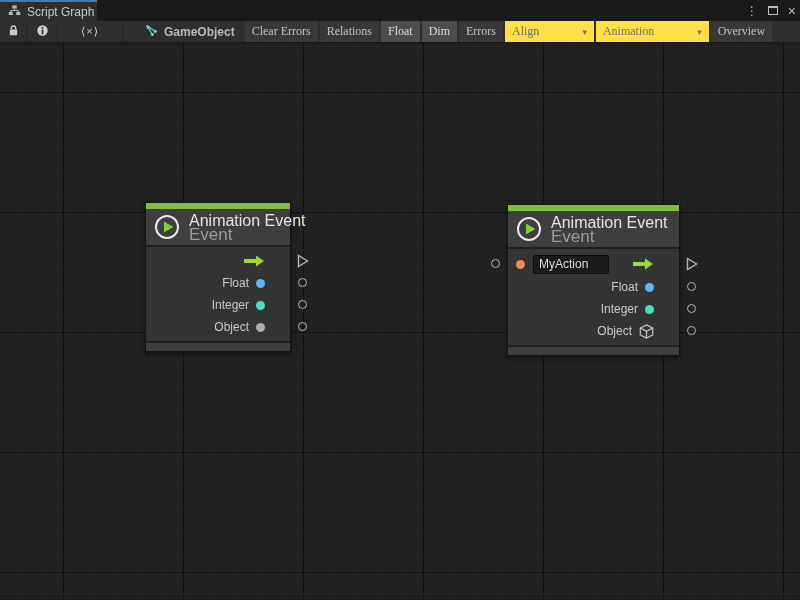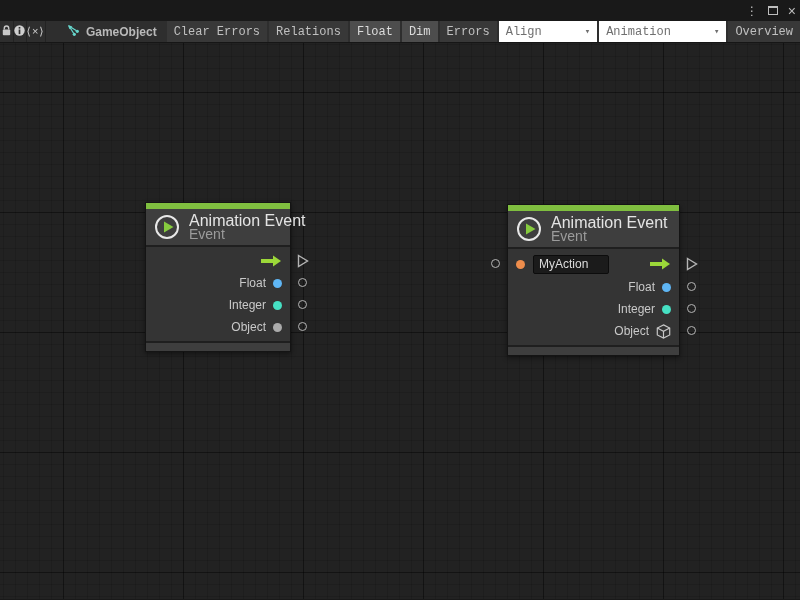--- a/index.html
+++ b/index.html
@@ -25,47 +25,47 @@
   .iconbtn.infob { width:30px; }
   .iconbtn.fitb  { width:64px; font-size:11px; letter-spacing:1px; color:#cfcfcf; }
   .vsep { width:1px; height:22px; background:#232323; }
   .target { display:flex; align-items:center; gap:6px; margin-left:22px; color:#b9b9b9;font-weight:bold; }
   .zoomctl { display:flex; align-items:center; margin-left:20px; gap:8px; }
   .slider { position:relative; width:88px; height:12px; }
   .slider .track { position:absolute; left:0; right:0; top:5px; height:2px; background:#6a6a6a; }
   .slider .handle { position:absolute; right:0; top:1px; width:10px; height:10px; border-radius:50%; background:#8f8f8f; }
   .btnrow { display:flex; align-items:stretch; height:22px; margin-left:10px; gap:2px; }
   .tbtn { display:flex; align-items:center; gap:4px; padding:0 7px; background:#383838; border:none;
-          color:#c0c0c0; font-size:12px; font-family:Liberation Mono, monospace; cursor:default; }
+          color:#c0c0c0; font-size:12px; font-family:Liberation Serif, serif; cursor:default; }
   .tbtn.active { background:#4d4d4d; color:#dcdcdc; }
-  .tbtn.disabled { background:#ffffff; color:#6f6f6f;gap:43px; }
+  .tbtn.disabled { background:#fde047; color:#6f6f6f;gap:43px; }
   .caret { font-size:9px; }
 
   
   .graph { position:relative; width:800px; height:556px; background-color:#222222;
     background-image:
       linear-gradient(to right, rgba(0,0,0,0.38) 1px, transparent 1px),
       linear-gradient(to bottom, rgba(0,0,0,0.38) 1px, transparent 1px),
       linear-gradient(to right, rgba(0,0,0,0.12) 1px, transparent 1px),
       linear-gradient(to bottom, rgba(0,0,0,0.12) 1px, transparent 1px);
     background-size:120px 120px,120px 120px,12px 12px,12px 12px;
     background-position:63px 49px,63px 49px,3px 1px,3px 1px; }
 
   
   .node { position:absolute; border:1px solid #141414; box-shadow:0 2px 5px rgba(0,0,0,.45); }
   .node0 { left:145px; top:159px; width:146px; }
   .node1 { left:507px; top:161px; width:173px; }
   .nstrip { height:6px; }
   .nheader { height:38px; background:#3e3e3e; border-bottom:2px solid #1f1f1f;
              display:flex; align-items:center; gap:9px; padding:0 8px; }
   .ntitle { color:#e4e4e4; font-size:16px; line-height:15px; white-space:nowrap; }
-  .nsub { color:#9c9c9c; font-size:14px; line-height:13px; }
+  .nsub { color:#9c9c9c; font-size:17px; line-height:13px; }
   .nbody { background:#343434; padding:3px 0; }
   .nrow { position:relative; height:22px; display:flex; align-items:center;
-          justify-content:flex-end; padding-right:8px; }
+          justify-content:flex-end; padding-right:25px; }
   .nrow.inrow { height:24px; justify-content:flex-start; padding-left:8px; }
   .plabel { color:#c9c9c9; font-size:12px; margin-right:7px; white-space:nowrap; }
   .dot { width:9px; height:9px; border-radius:50%; display:inline-block; }
   .cubeicon { display:inline-flex; }
   .port { position:absolute; top:50%; }
   .port.circ { right:-17px; width:9px; height:9px; margin-top:-5px; border:1.5px solid #b4b4b4;
                border-radius:50%; background:transparent; }
   .port.circL { left:-17px; right:auto; width:9px; height:9px; margin-top:-5px;
                 border:1.5px solid #b4b4b4; border-radius:50%; }
   .port.tri { right:-19px; margin-top:-7px; width:12px; height:14px; }
@@ -75,20 +75,31 @@
   .arrow-right { margin-left:auto; }
   .nfooter { height:10px; background:#3e3e3e; border-top:2px solid #1f1f1f; }
   .playicon { display:inline-flex; flex:0 0 auto; }
 </style>
 </head>
 <body>
 
 <div class="window">
 
   <div class="tabbar">
+    <div class="tab" style="border-top-color: rgb(61, 125, 189);">
+      <span class="tabicon">
+        <svg width="13" height="13" viewBox="0 0 14 13">
+          <path d="M7 4.5 V6.5 M3 6.5 H11 M3 6.5 V8 M11 6.5 V8" stroke="#b4b4b4" fill="none" stroke-width="1.2"></path>
+          <rect x="4.6" y="1" width="4.8" height="3.4" fill="#b4b4b4"></rect>
+          <rect x="0.8" y="8" width="4.4" height="3.4" fill="#b4b4b4"></rect>
+          <rect x="8.8" y="8" width="4.4" height="3.4" fill="#b4b4b4"></rect>
+        </svg>
+      </span>
+      <span class="tablabel">Script Graph</span>
+    </div>
     <div class="wincontrols">
       <span class="kebab">⋮</span>
       <span class="maxbox"></span>
       <span class="closex">×</span>
     </div>
   </div>
 
   <div class="toolbar">
     <button class="iconbtn lockb">
       <span>

